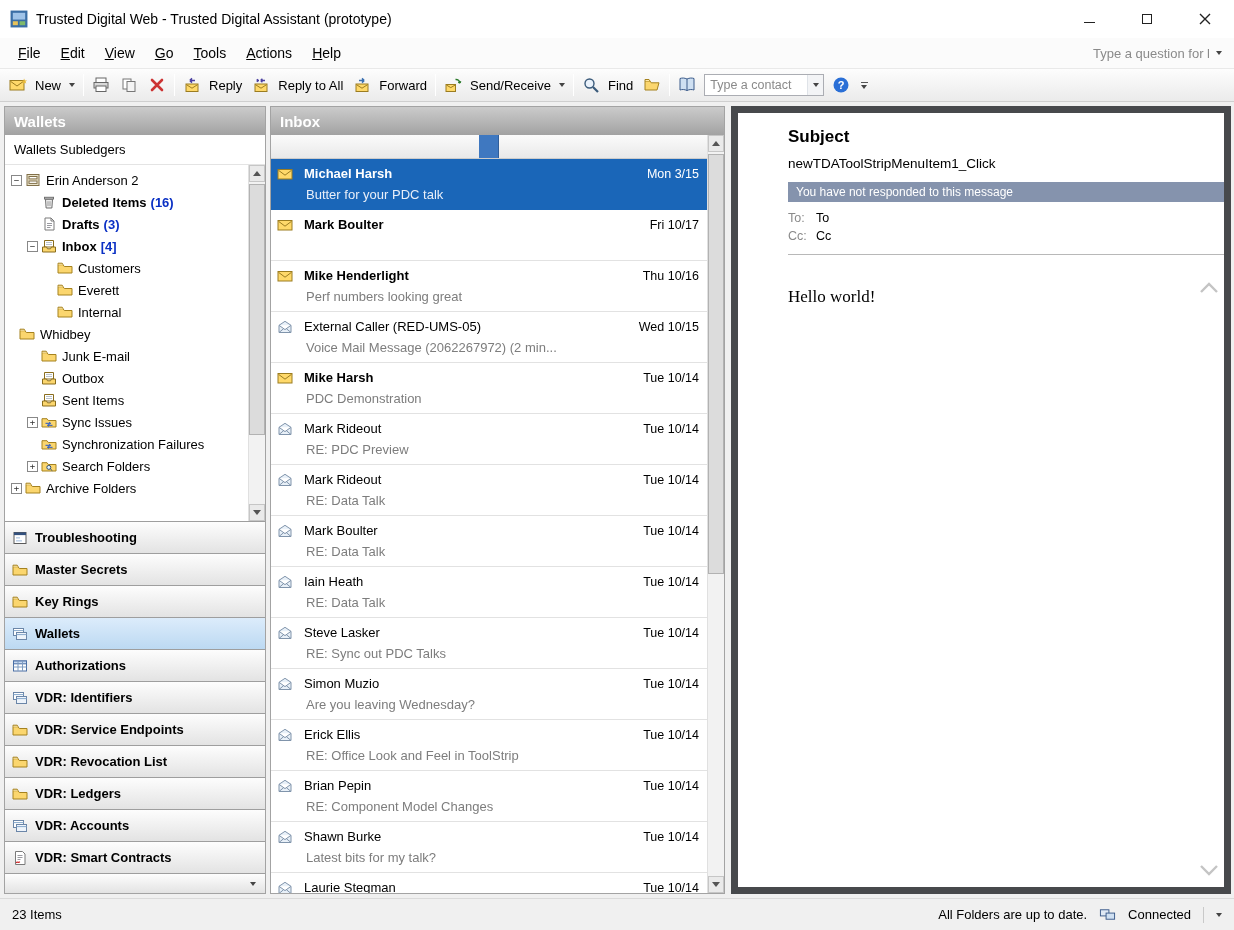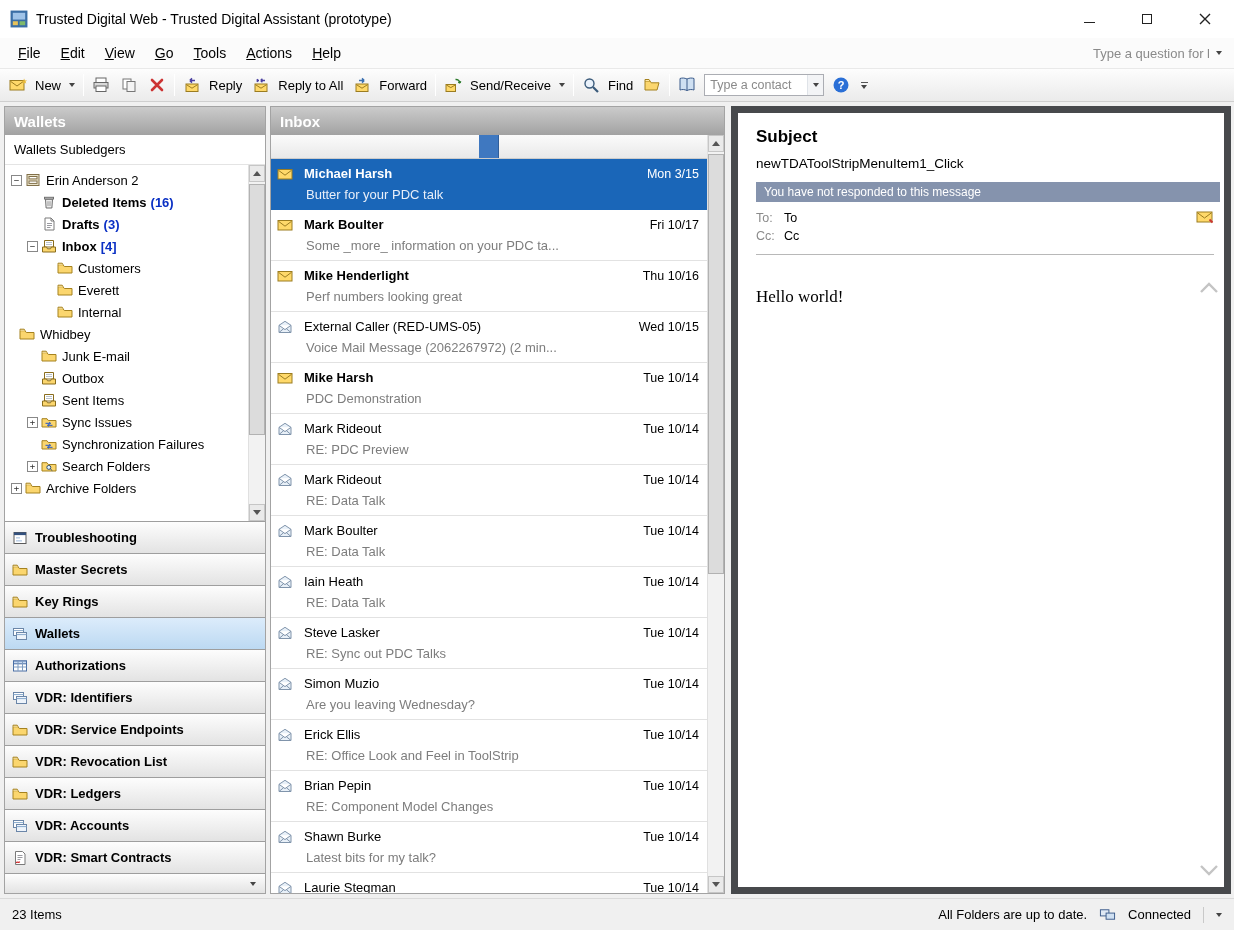--- a/index.html
+++ b/index.html
@@ -101,21 +101,21 @@
   .msg-subject { font-size:13px; color:#7d7d7d; padding-left:29px; line-height:21px;
     white-space:nowrap; overflow:hidden; }
   .msg.selected { background:var(--selection-blue,#1a66b8); border-bottom-color:var(--selection-blue,#1a66b8); }
   .msg.selected .msg-sender, .msg.selected .msg-date { color:#fff; }
   .msg.selected .msg-subject { color:#e9eff9; }
   .mid-scroll { top:28px; bottom:0; }
   .tree-scroll { top:0; bottom:0; }
 
   
   .reading-pane { left:731px; width:500px; border:7px solid var(--reading-pane-border,#47494c); }
-  .rp-content { position:relative; height:100%; padding:14px 0 0 18px; overflow:hidden; }
+  .rp-content { position:relative; height:100%; padding:14px 0 0 18px; overflow:hidden;margin-left:32px; }
   .rp-subject-label { font-size:17px; font-weight:bold; }
   .rp-subject { font-size:13.5px; margin-top:9px; }
   .rp-infobar { margin-top:11px; height:20px; background:var(--infobar-gray-blue,#8593ad); color:#fff;
     font-size:12px; display:flex; align-items:center; padding:0 8px; width:464px; }
   .rp-addr { margin-top:7px; font-size:12.5px; line-height:18px; position:relative; width:464px; }
   .rp-addr .lbl { color:#8a8a8a; display:inline-block; width:28px; }
   .rp-msg-icon { position:absolute; right:6px; top:0; width:18px; height:16px; }
   .rp-divider { border-bottom:1px solid #b8b8b8; margin-top:9px; width:458px; }
   .rp-body { margin-top:32px; font-family:"Liberation Serif", serif; font-size:17px; }
   .rp-chev { position:absolute; right:4px; color:#c4c4c4; }
@@ -621,21 +621,20 @@
         <div class="msg-line1">
           <span class="icon16">
             <svg viewBox="0 0 16 16">
               <rect x="1" y="3.5" width="14" height="9.5" fill="#ffd96a" stroke="#9b7c20"></rect>
               <path d="M1.5 4.3 8 9.2l6.5-4.9" fill="none" stroke="#9b7c20"></path>
             </svg>
           </span>
           <span class="msg-sender">Mark Boulter</span>
           <span class="msg-date">Fri 10/17</span>
         </div>
-        <div class="msg-subject">Some _more_ information on your PDC ta...</div>
       </div>
       <div class="msg unread">
         <div class="msg-line1">
           <span class="icon16">
             <svg viewBox="0 0 16 16">
               <rect x="1" y="3.5" width="14" height="9.5" fill="#ffd96a" stroke="#9b7c20"></rect>
               <path d="M1.5 4.3 8 9.2l6.5-4.9" fill="none" stroke="#9b7c20"></path>
             </svg>
           </span>
           <span class="msg-sender">Mike Henderlight</span>

